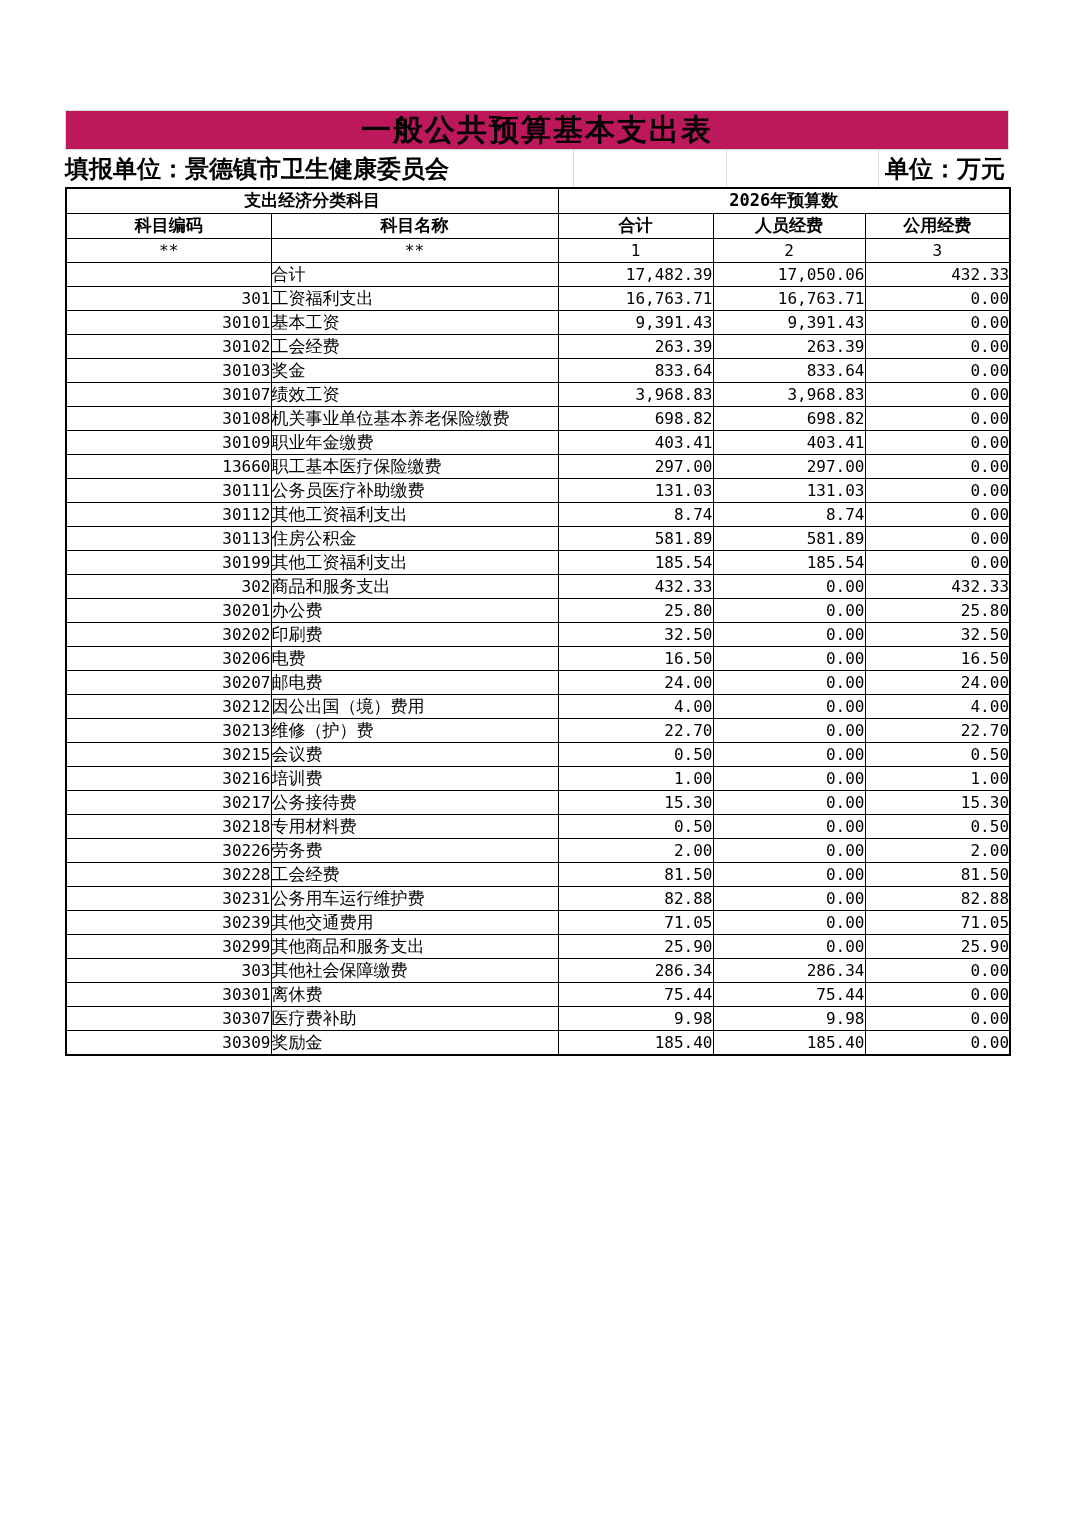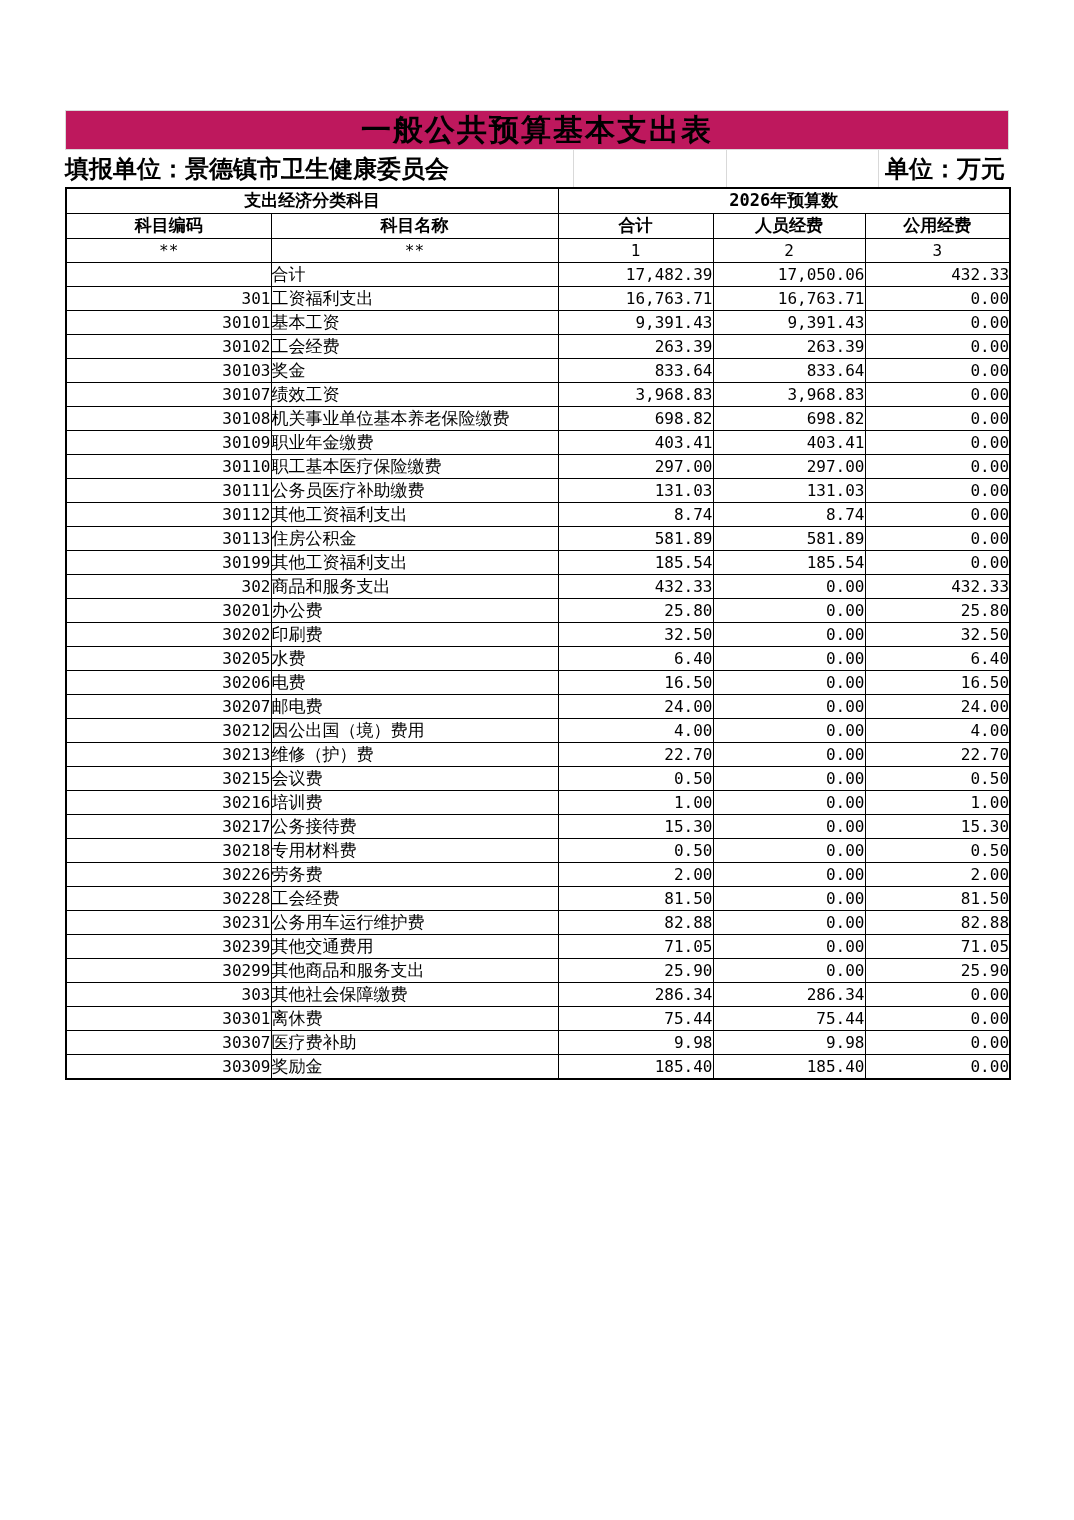--- a/index.html
+++ b/index.html
@@ -171,21 +171,21 @@
           <td class="num">0.00</td>
         </tr>
         <tr>
           <td class="code">30109</td>
           <td class="name">职业年金缴费</td>
           <td class="num">403.41</td>
           <td class="num">403.41</td>
           <td class="num">0.00</td>
         </tr>
         <tr>
-          <td class="code">30110</td>
+          <td class="code">13660</td>
           <td class="name">职工基本医疗保险缴费</td>
           <td class="num">297.00</td>
           <td class="num">297.00</td>
           <td class="num">0.00</td>
         </tr>
         <tr>
           <td class="code">30111</td>
           <td class="name">公务员医疗补助缴费</td>
           <td class="num">131.03</td>
           <td class="num">131.03</td>
@@ -227,27 +227,20 @@
           <td class="num">25.80</td>
         </tr>
         <tr>
           <td class="code">30202</td>
           <td class="name">印刷费</td>
           <td class="num">32.50</td>
           <td class="num">0.00</td>
           <td class="num">32.50</td>
         </tr>
         <tr>
-          <td class="code">30205</td>
-          <td class="name">水费</td>
-          <td class="num">6.40</td>
-          <td class="num">0.00</td>
-          <td class="num">6.40</td>
-        </tr>
-        <tr>
           <td class="code">30206</td>
           <td class="name">电费</td>
           <td class="num">16.50</td>
           <td class="num">0.00</td>
           <td class="num">16.50</td>
         </tr>
         <tr>
           <td class="code">30207</td>
           <td class="name">邮电费</td>
           <td class="num">24.00</td>

